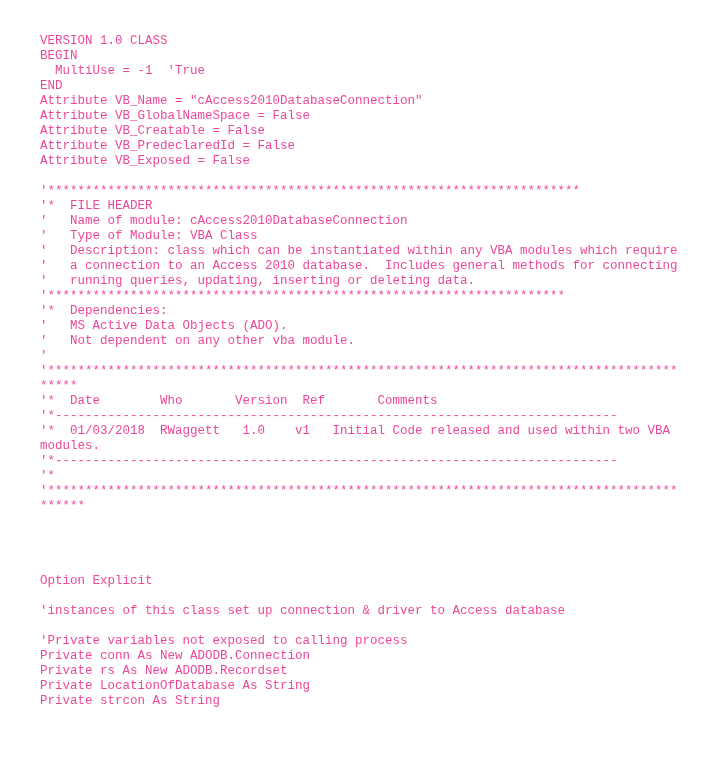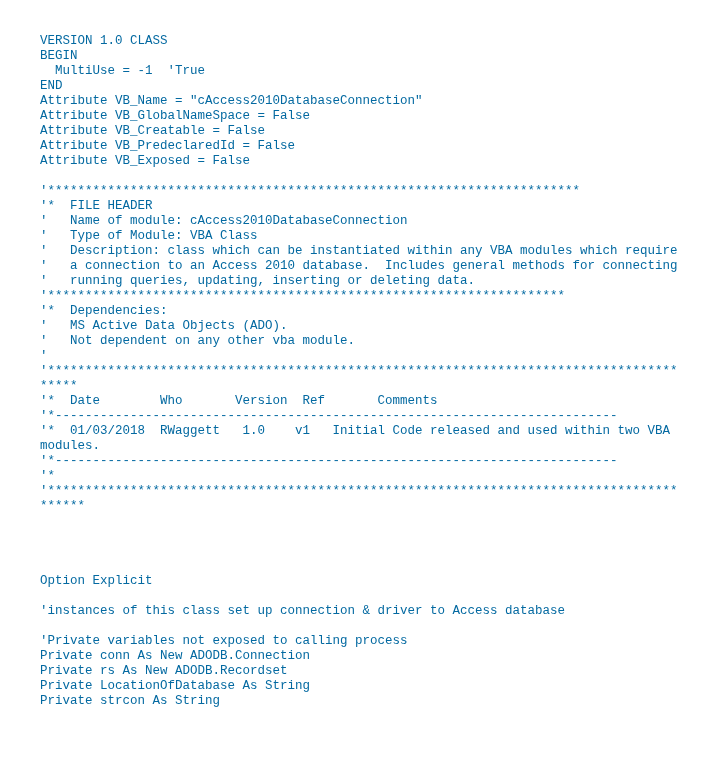--- a/index.html
+++ b/index.html
@@ -11,21 +11,21 @@
     width: 718px;
     min-height: 780px;
     box-sizing: border-box;
   }
   pre.code-block {
     font-family: "Courier New", Courier, monospace;
     font-size: 12.5px;
     line-height: 15px;
     white-space: pre-wrap;
     word-wrap: break-word;
-    color: #0369a1;
+    color: #ec4899;
     margin: 0;
     padding: 34px 40px 34px 40px;
   }
 </style>
 </head>
 <body>
 
 <pre class="code-block">VERSION 1.0 CLASS
 BEGIN
   MultiUse = -1  'True

